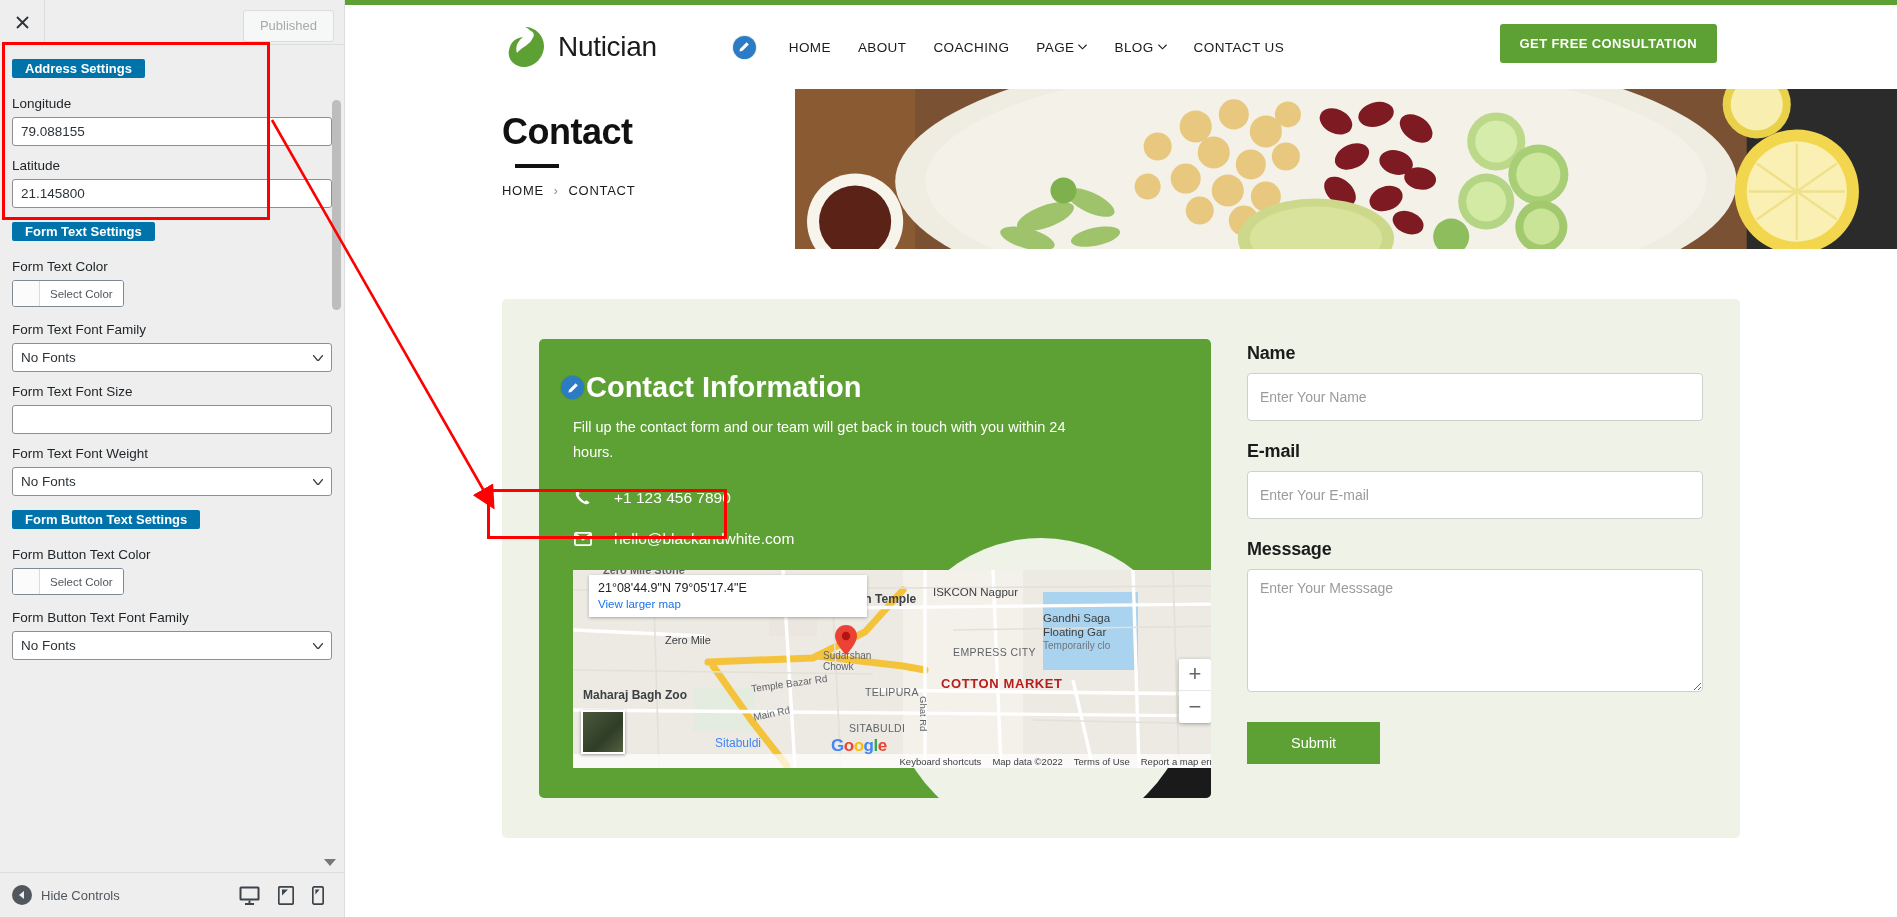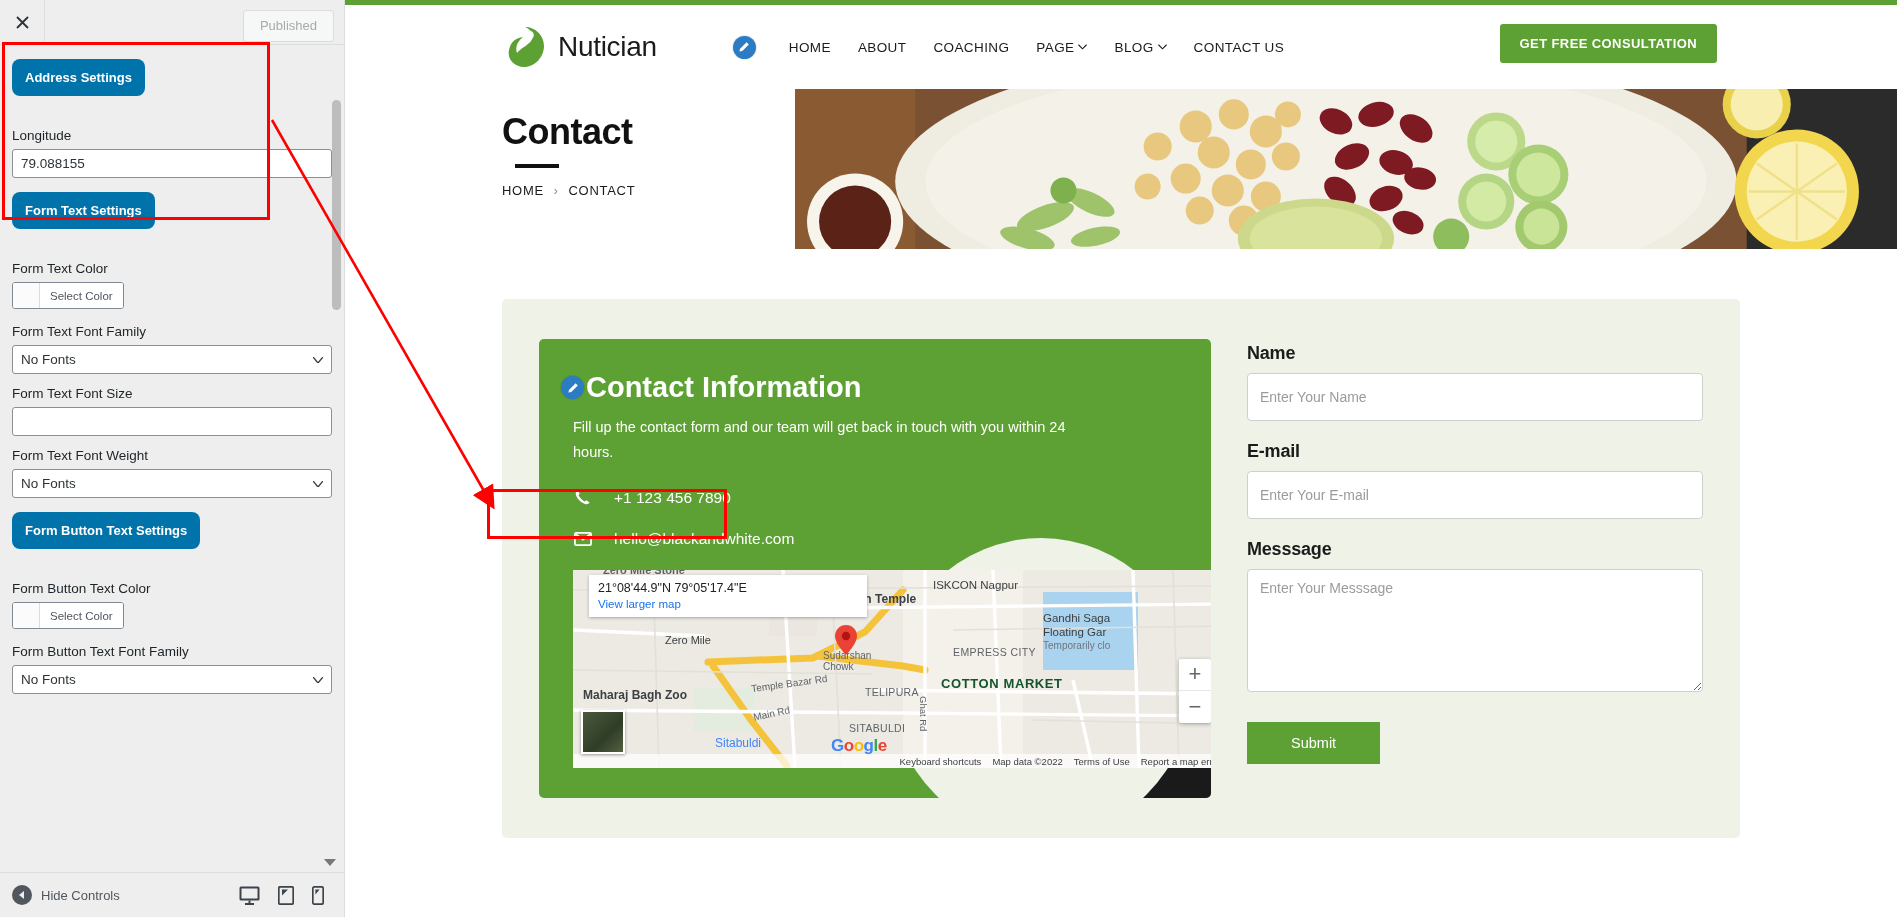--- a/index.html
+++ b/index.html
@@ -33,22 +33,22 @@
   }
 
   .sb-scroll {
     flex: 1; position: relative; overflow: hidden;
     background: #eeeeee; padding: 0;
   }
   .sb-inner { padding: 14px 12px 0 12px; }
 
   .sec-btn {
     display: inline-block; background: #0073aa; color: #fff;
-    font-size: 13px; font-weight: bold; padding: 11px 13px;
-    border: none; border-radius: 8px; cursor: pointer; margin-bottom: 20px;
+    font-size: 13px; font-weight: bold; padding: 2px 13px;
+    border: none; border-radius: 2px; cursor: pointer; margin-bottom: 6px;
   }
   .fieldgroup { margin: 12px 0 0 0; }
   .f-label {
     display: block; font-size: 13.5px; color: #1d2327;
     margin: 12px 0 6px 0; font-weight: normal;
   }
   .f-input, .f-select {
     width: 100%; height: 29px; padding: 3px 8px;
     border: 1px solid #8c8f94; border-radius: 3px; background: #fff;
     font-size: 13.5px; color: #2c3338; font-family: "Liberation Sans", sans-serif;
@@ -260,20 +260,24 @@
     <div class="sb-scroll">
       <div class="sb-inner">
 
         <button class="sec-btn">Address Settings</button>
 
         <div class="fieldgroup">
           <label class="f-label">Longitude</label>
           <input class="f-input" type="text" value="79.088155" style="">
         </div>
 
+        <div class="fieldgroup">
+          <label class="f-label">Latitude</label>
+          <input class="f-input" type="text" value="21.145800" style="">
+        </div>
 
         <div style="height:14px"></div>
         <button class="sec-btn">Form Text Settings</button>
 
         <div class="fieldgroup">
           <label class="f-label">Form Text Color</label>
           <div class="colorpick">
             <div class="swatch"></div>
             <div class="cp-label">Select Color</div>
           </div>
@@ -566,29 +570,29 @@
                   <path d="M380 60 L650 56"></path>
                     <path d="M460 150 L650 154"></path>
                   <path d="M80 0 L86 198"></path>
                     <path d="M260 40 L268 198"></path>
                   <path d="M600 0 L606 198"></path>
                 </g>
                 <rect x="0" y="184" width="650" height="14" fill="rgba(255,255,255,.72)"></rect>
               </svg>
 
               <div style="position:absolute;left:30px;top:-6px;font-size:11px;color:#5f6368;font-weight:bold;">Zero Mile Stone</div>
-              <div style="position:absolute;left:360px;top:9px;font-size:11.5px;color:#3c4043;">ISKCON Nagpur</div>
+              <div style="position:absolute;left:360px;top:16px;font-size:11.5px;color:#3c4043;">ISKCON Nagpur</div>
               <div style="position:absolute;left:228px;top:22px;font-size:12px;color:#3c4043;font-weight:bold;">Shri Ganesh Temple</div>
               <div style="position:absolute;left:470px;top:42px;font-size:11.5px;color:#3c4043;">Gandhi Saga</div>
               <div style="position:absolute;left:470px;top:56px;font-size:11.5px;color:#3c4043;">Floating Gar</div>
               <div style="position:absolute;left:470px;top:70px;font-size:10px;color:#70757a;">Temporarily clo</div>
               <div style="position:absolute;left:92px;top:64px;font-size:11px;color:#3c4043;">Zero Mile</div>
               <div style="position:absolute;left:380px;top:76px;font-size:10.5px;color:#5f6368;letter-spacing:.4px;">EMPRESS CITY</div>
               <div style="position:absolute;left:250px;top:80px;font-size:10px;color:#5f6368;width:58px;">Sudarshan Chowk</div>
-              <div style="position:absolute;left:368px;top:106px;font-size:13px;color:#14532d;font-weight:bold;letter-spacing:.6px;">COTTON MARKET</div>
+              <div style="position:absolute;left:368px;top:106px;font-size:13px;color:#b91c1c;font-weight:bold;letter-spacing:.6px;">COTTON MARKET</div>
               <div style="position:absolute;left:10px;top:118px;font-size:12px;color:#3c4043;font-weight:bold;">Maharaj Bagh Zoo</div>
               <div style="position:absolute;left:178px;top:108px;font-size:10px;color:#5f6368;transform:rotate(-8deg);">Temple Bazar Rd</div>
               <div style="position:absolute;left:292px;top:116px;font-size:10.5px;color:#5f6368;letter-spacing:.3px;">TELIPURA</div>
               <div style="position:absolute;left:180px;top:138px;font-size:10px;color:#5f6368;transform:rotate(-12deg);">Main Rd</div>
               <div style="position:absolute;left:276px;top:152px;font-size:10.5px;color:#5f6368;letter-spacing:.3px;">SITABULDI</div>
               <div style="position:absolute;left:142px;top:166px;font-size:12px;color:#4285f4;">Sitabuldi</div>
               <div style="position:absolute;left:356px;top:126px;font-size:9.5px;color:#5f6368;transform:rotate(90deg);transform-origin:left top;">Ghat Rd</div>
 
               <svg class="map-pin" viewBox="0 0 22 30">
                 <path d="M11 0 C4.9 0 0 4.9 0 11 C0 19 11 30 11 30 C11 30 22 19 22 11 C22 4.9 17.1 0 11 0 Z" fill="#ea4335"></path>

